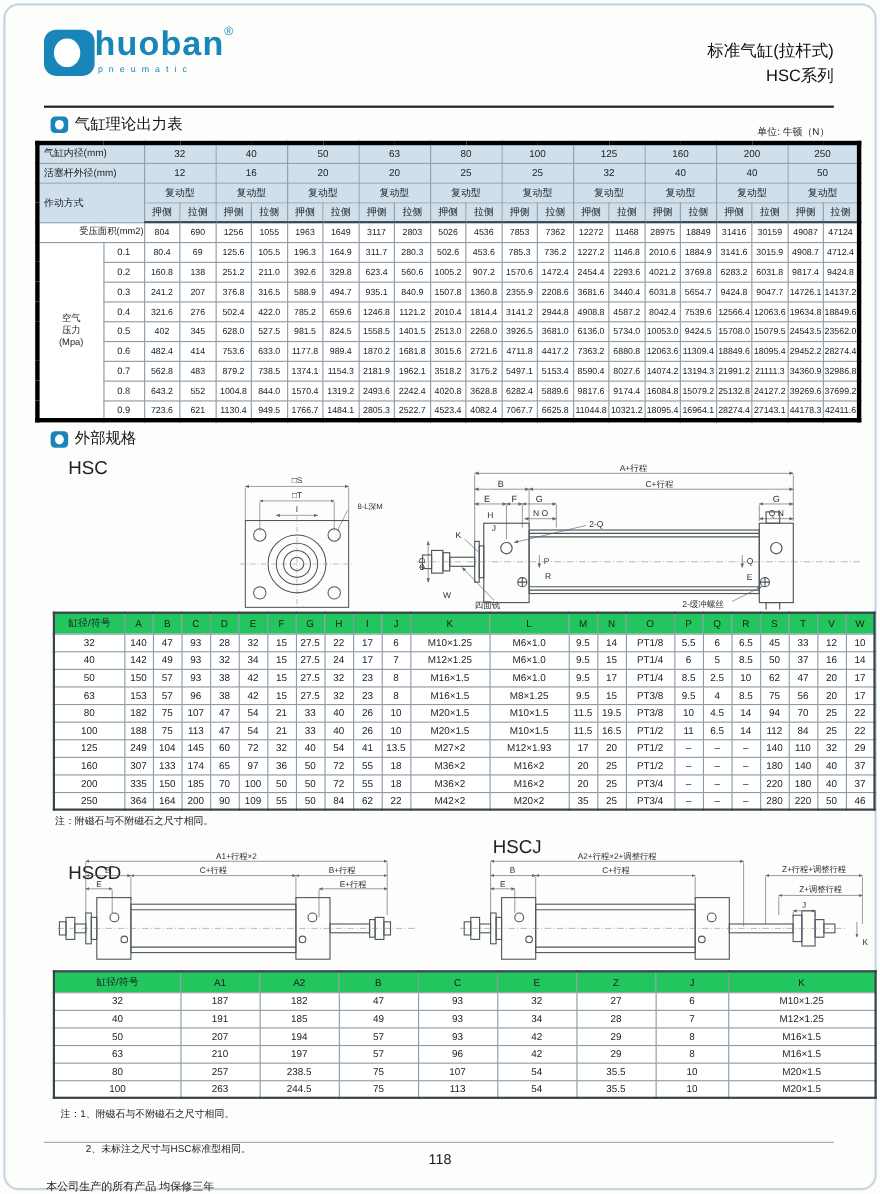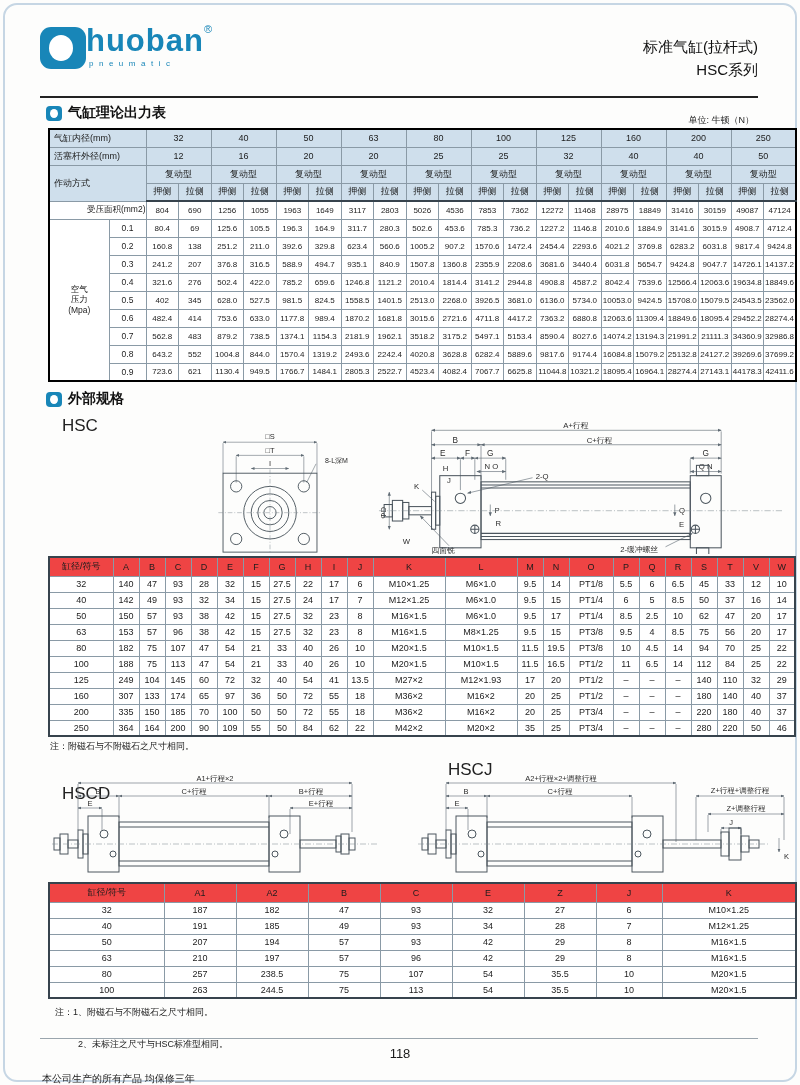--- a/index.html
+++ b/index.html
@@ -11,41 +11,41 @@
   .logo{display:flex;gap:0;align-items:flex-start}
   .logo-mark{width:46px;height:42px;background:#1886b8;border-radius:11px;position:relative;margin-top:3px}
   .logo-mark::after{content:"";position:absolute;left:9px;top:8px;width:24px;height:26px;background:#fff;border-radius:50%}
   .logo-text{display:flex;flex-direction:column}
   .logo-word{font-size:31px;font-weight:bold;color:#1886b8;letter-spacing:1px;line-height:1.05}
   .logo-word sup{font-size:11px;font-weight:normal;vertical-align:18px}
   .logo-sub{font-size:8px;color:#1886b8;letter-spacing:5.5px;margin-top:1px;padding-left:3px}
   .doc-title{text-align:right;font-size:15px;line-height:1.5;padding-top:12px;color:#111}
   .header-rule{position:absolute;left:40px;right:42px;top:96px;border-top:2px solid #222}
   
-  .sec{position:absolute;display:flex;align-items:center;gap:6px;font-size:14px;font-weight:bold;color:#111}
+  .sec{position:absolute;display:flex;align-items:center;gap:6px;font-size:14px;font-weight:normal;color:#111}
   .sec-icon{width:16px;height:15px;background:#1886b8;border-radius:4px;position:relative;flex:0 0 auto}
   .sec-icon::after{content:"";position:absolute;left:3.5px;top:3px;width:8px;height:9px;background:#fff;border-radius:50%}
   .unit{position:absolute;right:46px;top:114px;font-size:9px}
   
-  #force-table{position:absolute;left:48px;top:128px;width:747px;border-collapse:collapse;table-layout:fixed;border:2px solid #000000}
+  #force-table{position:absolute;left:32px;top:128px;width:747px;border-collapse:collapse;table-layout:fixed;border:4px solid #000000}
   #force-table td{border:1px solid #8a9aa6;text-align:center;height:18px;padding:0;font-size:8px;background:#fff;white-space:nowrap;overflow:hidden}
   #force-table td.hd{background:#cfdfec;font-size:9px}
   #force-table td.lbl{text-align:left;padding-left:4px}
   #force-table td.albl{text-align:right;padding-left:3px;font-size:8.5px}
   #force-table td.plbl{font-size:8.5px;white-space:pre-line;line-height:1.25}
   #force-table td.pv{font-size:8.5px}
   #force-table tr:nth-child(4) td{border-bottom:2px solid #37434d}
   
   .model-label{position:absolute;font-size:17px;color:#222}
   
   svg{position:absolute}
   svg text{font-family:"Liberation Sans",sans-serif;fill:#2b2b2b}
   
   .dimtbl{position:absolute;left:48px;width:747px;border-collapse:collapse;table-layout:fixed;border:2px solid #37434d}
-  .dimtbl th{background:#ef4444;font-weight:normal;font-size:9px;height:19px;border:1px solid #8a9aa6}
+  .dimtbl th{background:#22c55e;font-weight:normal;font-size:9px;height:19px;border:1px solid #8a9aa6}
   .dimtbl td{border:1px solid #8a9aa6;text-align:center;font-size:9px;background:#fff;white-space:nowrap;overflow:hidden}
   #dim-table{top:556px}
   #dim-table td{height:16px}
   #dim-table2{top:882px}
   #dim-table2 td{height:16px}
   .note{position:absolute;font-size:9px;color:#222}
   
   .footer-rule{position:absolute;left:40px;right:42px;top:1038px;border-top:1px solid #9aa5ad}
   .footer-text{position:absolute;left:42px;top:1072px;font-size:10px}
   .page-num{position:absolute;left:0;right:0;top:1046px;text-align:center;font-size:13px}

